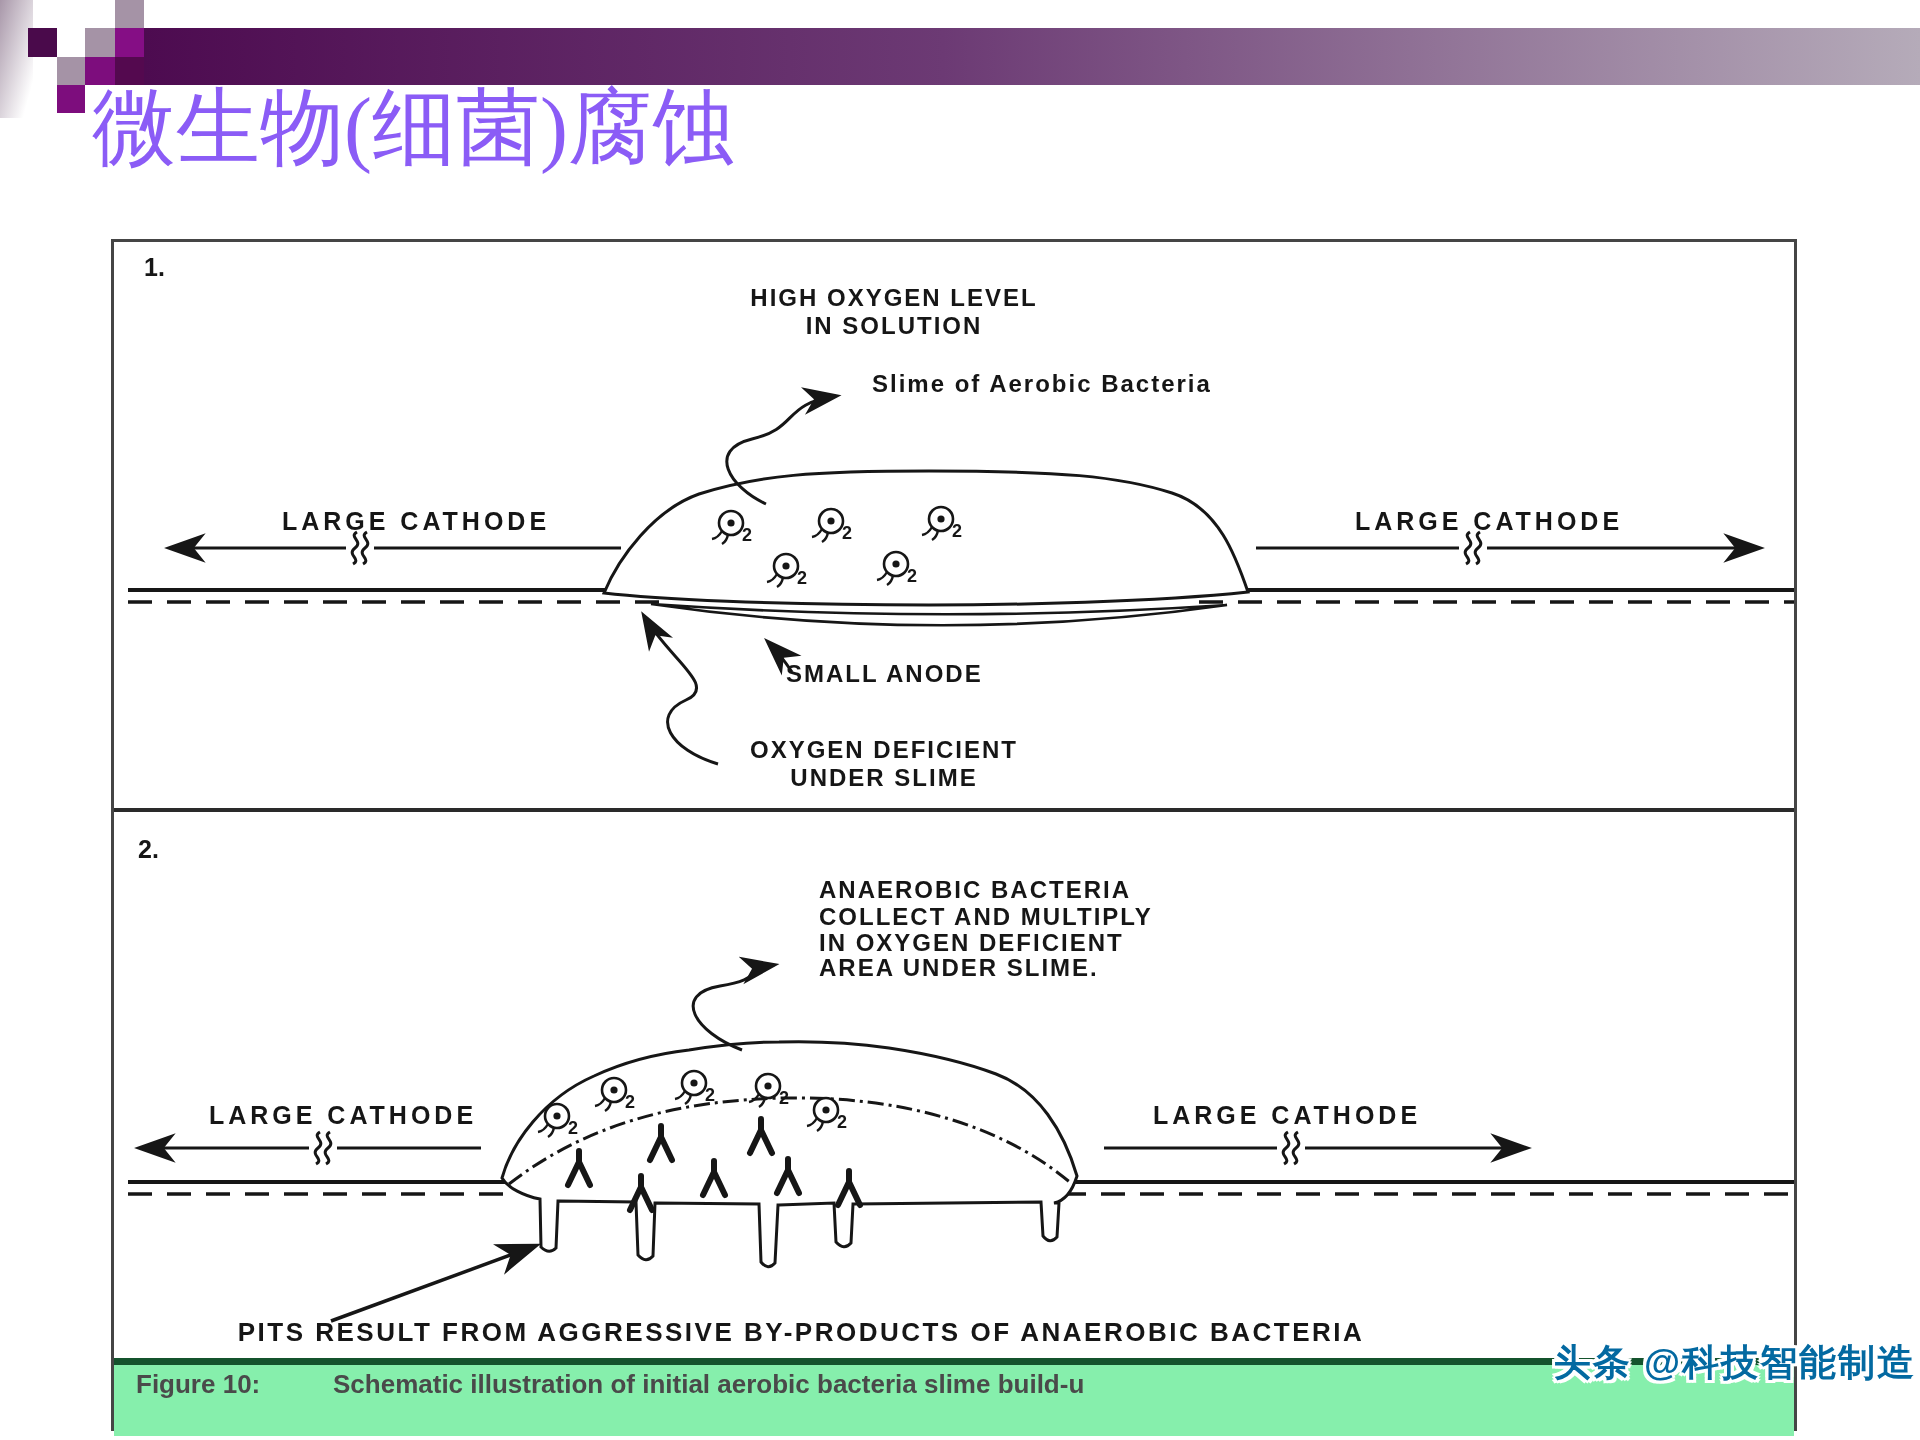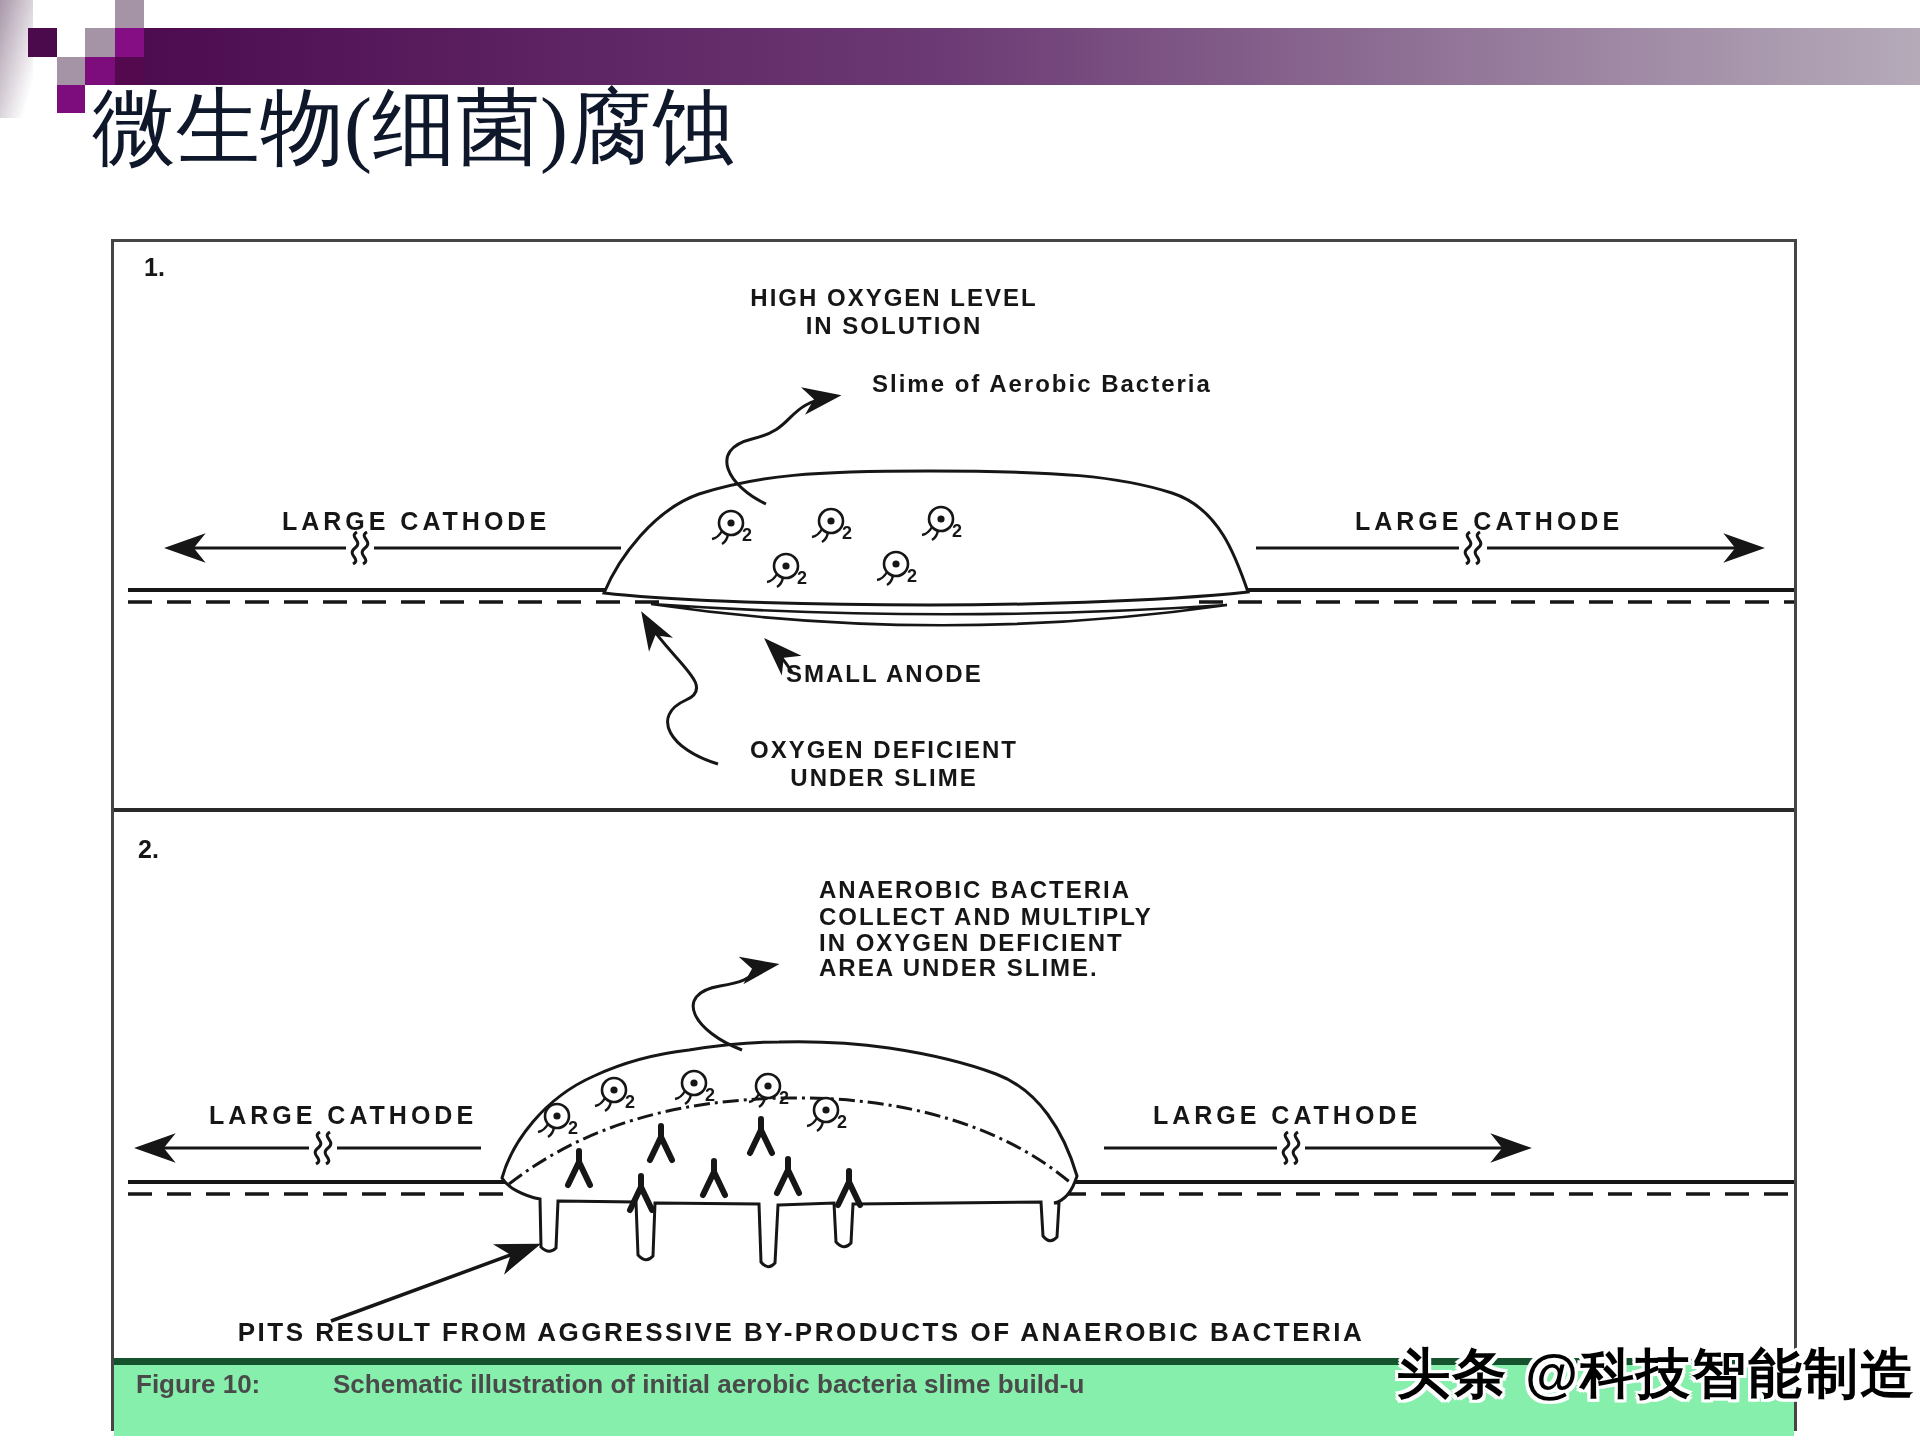--- a/index.html
+++ b/index.html
@@ -18,21 +18,21 @@
   .sq5{left:57px;top:57px;width:28px;height:28px;background:#a593a6;}
   .sq6{left:85px;top:57px;width:30px;height:28px;background:#7d0d7d;}
   .sq7{left:115px;top:57px;width:29px;height:28px;background:#54094f;}
   .sq8{left:57px;top:85px;width:28px;height:28px;background:#7d0d7d;}
   .bar{position:absolute;left:144px;top:28px;width:1776px;height:57px;
     background:linear-gradient(to right,#4d0b50,#6c3a74 45%,#b5abb9);}
   
   .title{
     position:absolute;left:92px;top:78px;
     font-family:"Liberation Serif", serif;
-    font-size:84px;line-height:100px;color:#0f172a;white-space:nowrap;
+    font-size:84px;line-height:100px;color:#8b5cf6;white-space:nowrap;
   }
   
   .figure{
     position:absolute;left:111px;top:239px;width:1686px;height:1192px;
     border:3px solid #454545;background:#fff;box-sizing:border-box;
   }
   .figure svg{display:block;width:1680px;height:1116px;}
   svg text{font-family:"Liberation Sans", sans-serif;font-weight:700;fill:#161616;}
   text.lbl{font-size:24px;letter-spacing:2px;}
   text.cath{font-size:25px;letter-spacing:4px;}
@@ -44,21 +44,21 @@
   .caption{
     height:67px;border-top:7px solid #14532d;background:#86efac;
     display:flex;align-items:flex-start;padding:4px 0 0 22px;box-sizing:content-box;
     color:#4a4a4a;font-weight:700;font-size:26px;line-height:30px;
   }
   .cap-label{white-space:nowrap;width:197px;flex:none;}
   .cap-body{display:flex;flex-direction:row;}
   
   .watermark{
     position:absolute;right:4px;top:1338px;
-    font-size:54px;font-weight:700;letter-spacing:2px;color:#000000;white-space:nowrap;
+    font-size:37px;font-weight:700;letter-spacing:2px;color:#0369a1;white-space:nowrap;
     text-shadow:-3px -3px 0 #fff,3px -3px 0 #fff,-3px 3px 0 #fff,3px 3px 0 #fff,
                  0 -3px 0 #fff,0 3px 0 #fff,-3px 0 0 #fff,3px 0 0 #fff;
   }
 </style>
 </head>
 <body>
 
 <div class="strip"></div>
 <div class="sq sq1"></div>
 <div class="sq sq2"></div>

